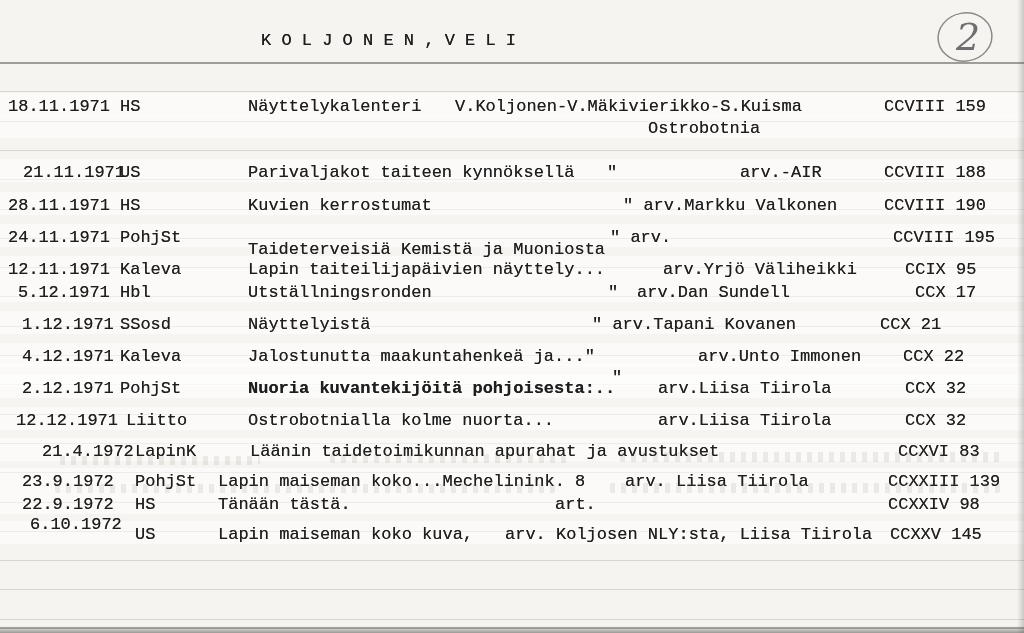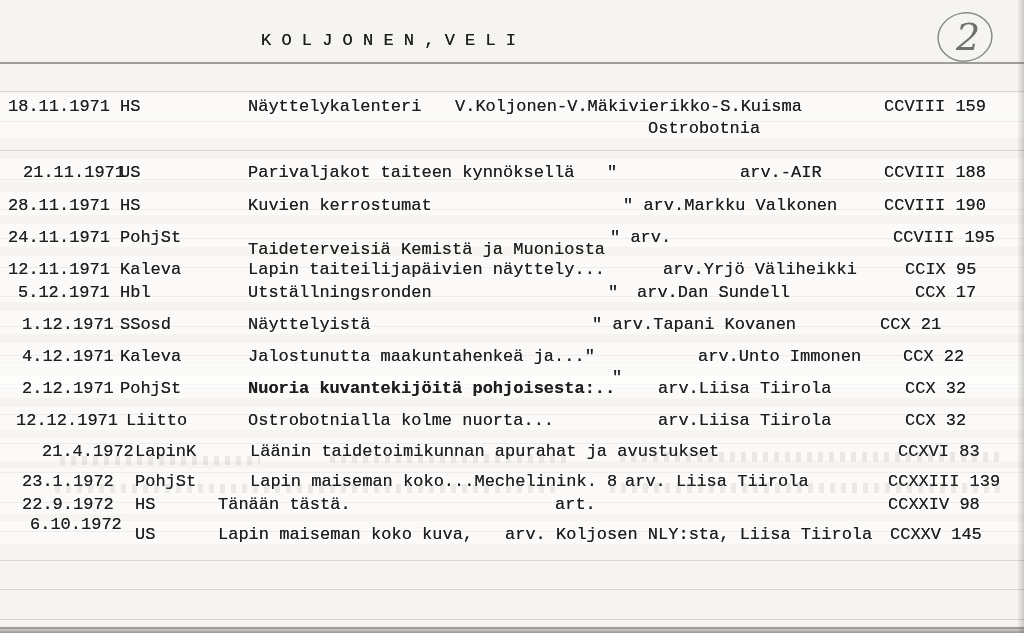--- a/index.html
+++ b/index.html
@@ -143,23 +143,23 @@
       <span class="frag" style="left: 905px; top: 379px;">CCX 32</span>
       <span class="frag" style="left: 16px; top: 411px; text-align: center;">12.12.1971</span>
       <span class="frag" style="left: 120px; top: 411px; margin-left: 6px;">Liitto</span>
       <span class="frag" style="left: 248px; top: 411px;">Ostrobotnialla kolme nuorta...</span>
       <span class="frag" style="left: 658px; top: 411px;">arv.Liisa Tiirola</span>
       <span class="frag" style="left: 905px; top: 411px;">CCX 32</span>
       <span class="frag" style="left: 22px; top: 442px; margin-left: 20px;">21.4.1972</span>
       <span class="frag" style="left: 135px; top: 442px;">LapinK</span>
       <span class="frag" style="left: 250px; top: 442px;">Läänin taidetoimikunnan apurahat ja avustukset</span>
       <span class="frag" style="left: 898px; top: 442px;">CCXVI 83</span>
-      <span class="frag" style="left: 22px; top: 472px;">23.1.1972</span>
+      <span class="frag" style="left: 22px; top: 472px;">23.9.1972</span>
       <span class="frag" style="left: 135px; top: 472px;">PohjSt</span>
-      <span class="frag" style="left: 218px; top: 472px; margin-left: 32px;">Lapin maiseman koko...Mechelinink. 8</span>
+      <span class="frag" style="left: 218px; top: 472px;">Lapin maiseman koko...Mechelinink. 8</span>
       <span class="frag" style="left: 625px; top: 472px;">arv. Liisa Tiirola</span>
       <span class="frag" style="left: 888px; top: 472px;">CCXXIII 139</span>
       <span class="frag" style="left: 22px; top: 495px;">22.9.1972</span>
       <span class="frag" style="left: 135px; top: 495px;">HS</span>
       <span class="frag" style="left: 218px; top: 495px;">Tänään tästä.</span>
       <span class="frag" style="left: 555px; top: 495px;">art.</span>
       <span class="frag" style="left: 888px; top: 495px;">CCXXIV 98</span>
       <span class="frag" style="left: 30px; top: 515px;">6.10.1972</span>
       <span class="frag" style="left: 135px; top: 525px;">US</span>
       <span class="frag" style="left: 218px; top: 525px;">Lapin maiseman koko kuva,</span>

